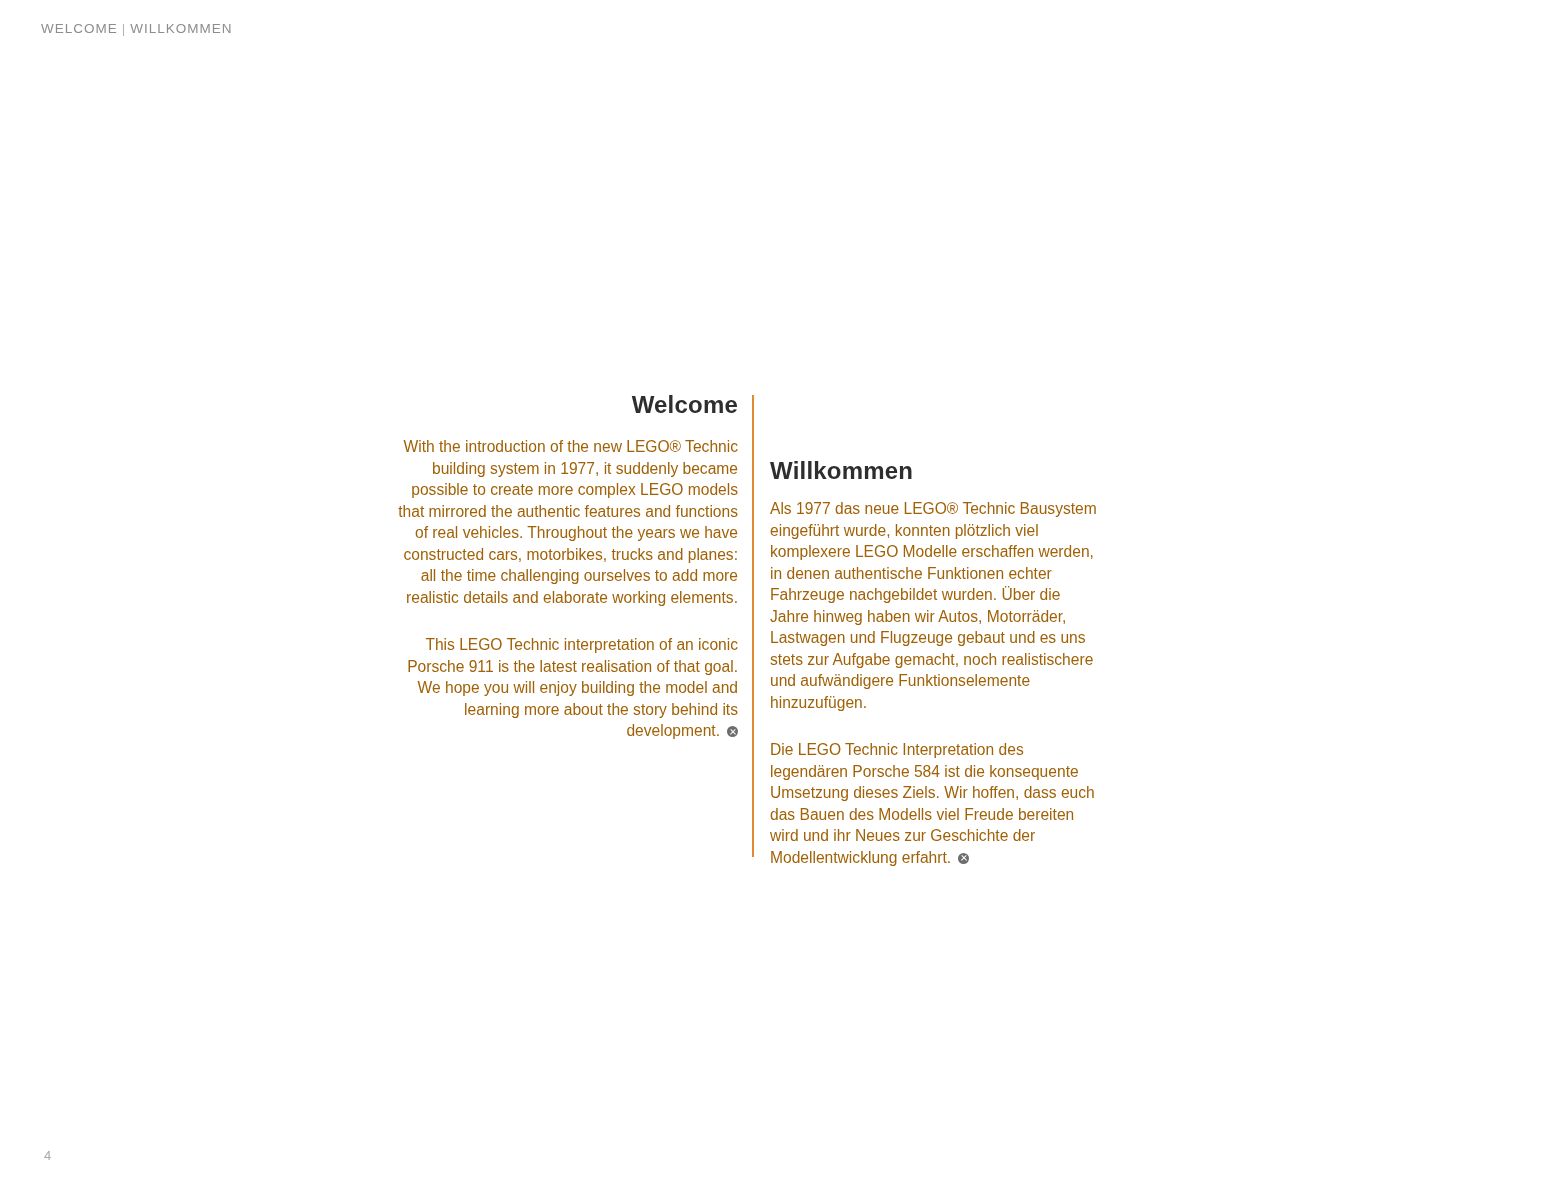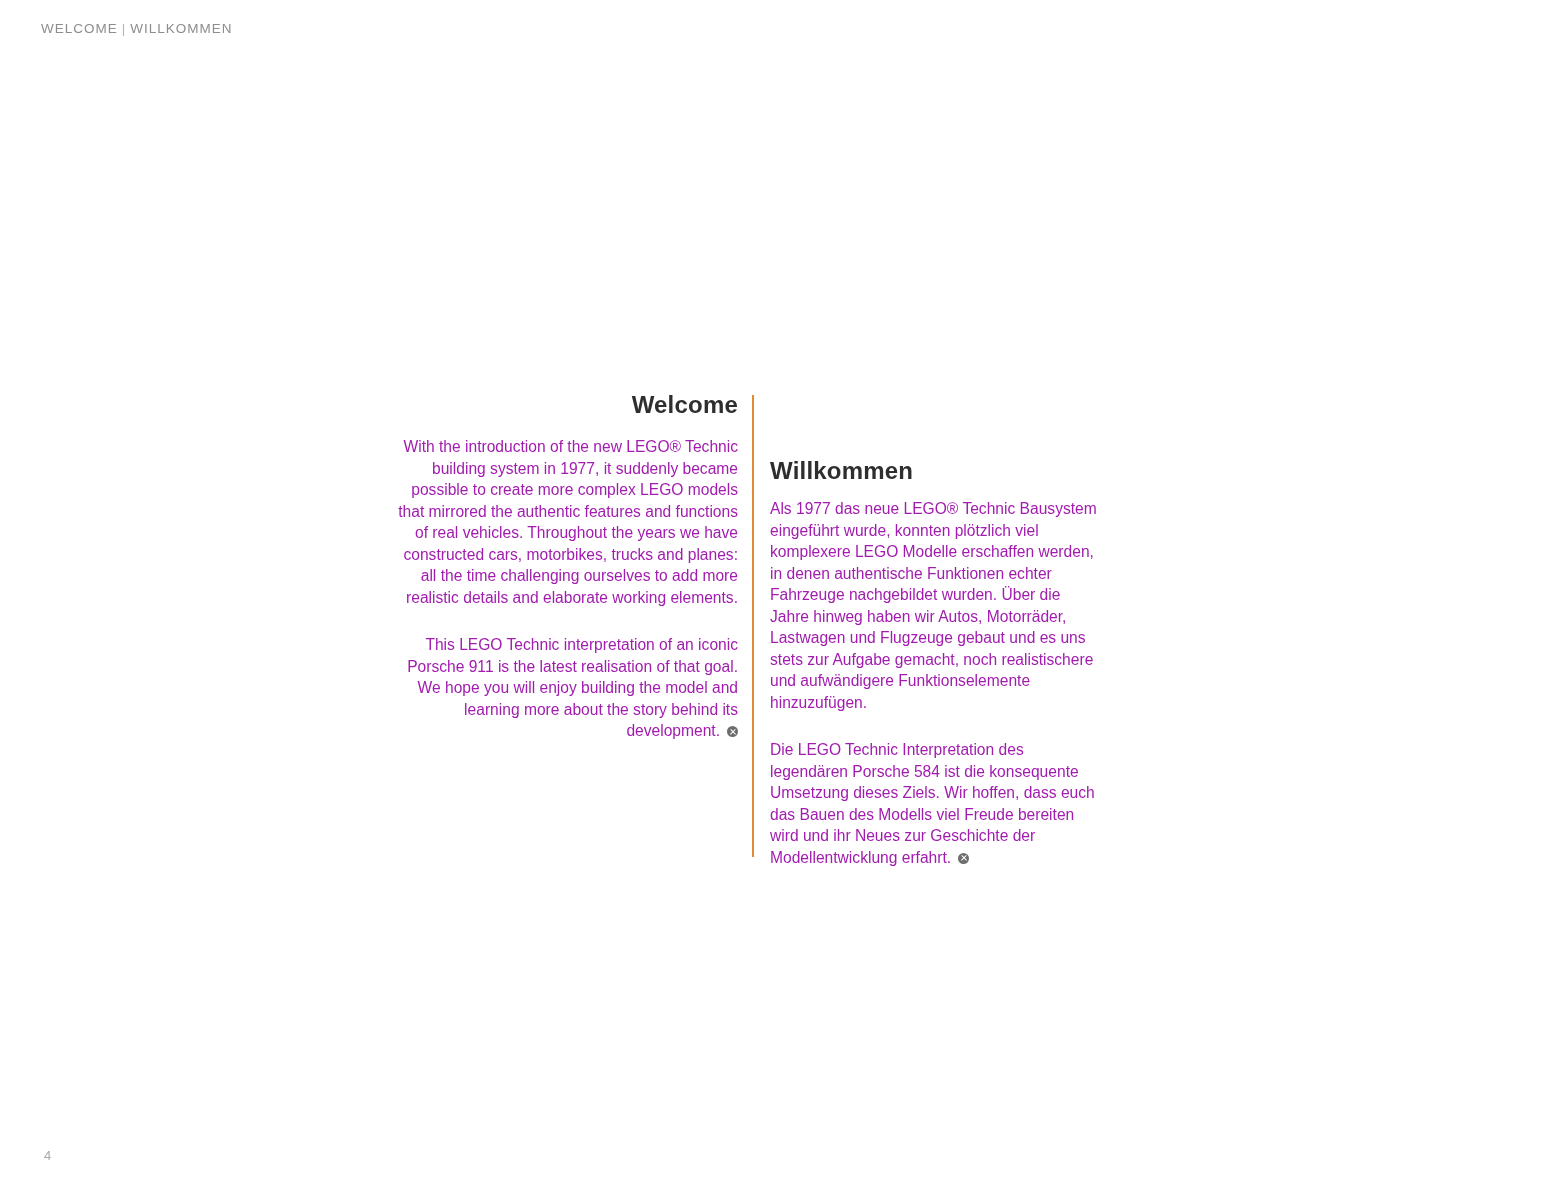--- a/index.html
+++ b/index.html
@@ -64,21 +64,21 @@
     letter-spacing: 0.2px;
     line-height: 1.1;
   }
   .col-de h1.title {
     margin-bottom: 14px;
   }
   p.para {
     margin: 0 0 22px 0;
     font-size: 15.6px;
     line-height: 21.5px;
-    color: #a21caf;
+    color: #a16207;
     font-weight: 400;
   }
   p.para:last-child {
     margin-bottom: 0;
     margin-top: 26px;
   }
   .endmark {
     display: inline-block;
     width: 11px;
     height: 11px;

